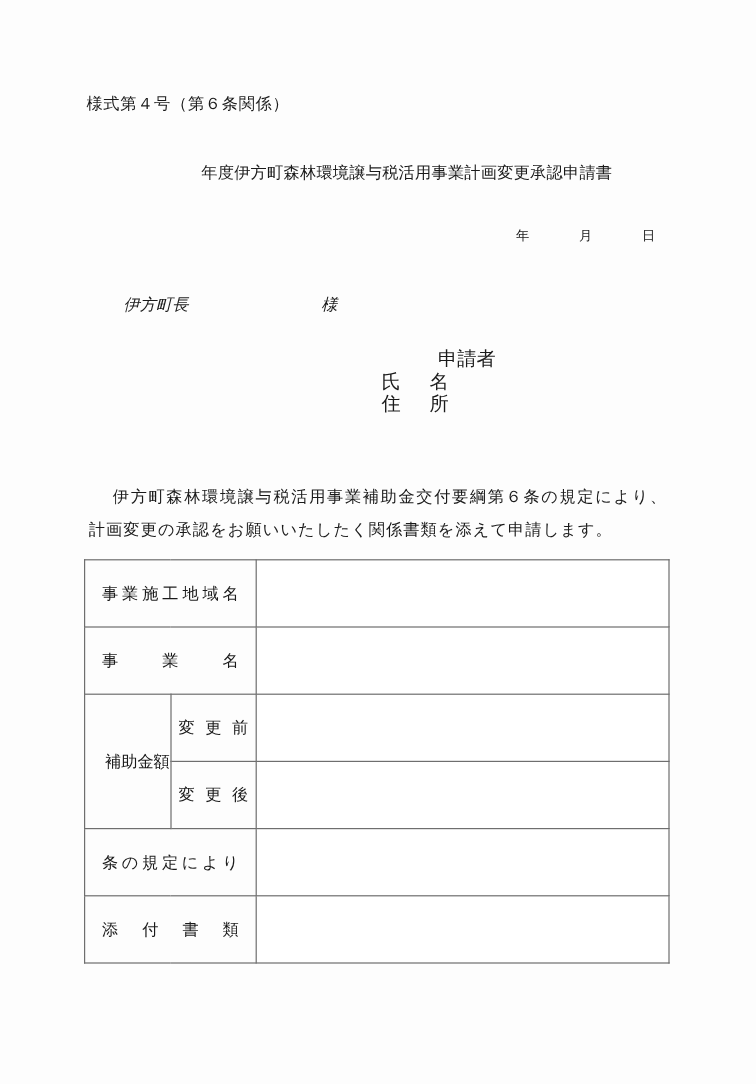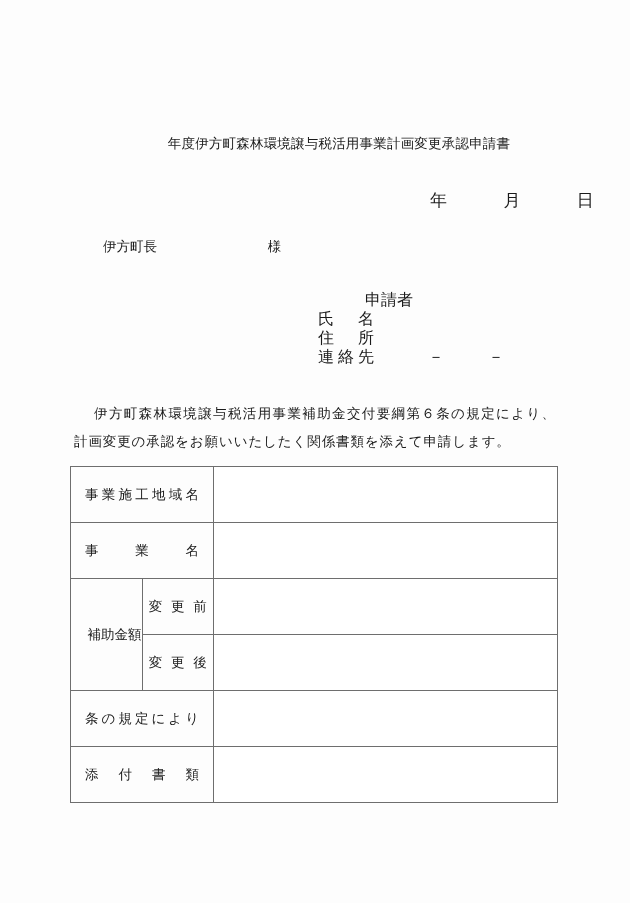--- a/index.html
+++ b/index.html
@@ -44,35 +44,35 @@
     font-size: 13.5px;
     letter-spacing: 0.2px;
     white-space: nowrap;
   }
 
   
   .date-line {
     position: absolute;
     left: 430px;
     top: 189px;
-    font-size: 17px;
-    white-space: nowrap;
-    font-family: Liberation Mono, monospace;
+    font-size: 11px;
+    white-space: nowrap;
   }
   .date-line .seg { display: inline-block; }
   .date-line .gap-a { display: inline-block; width: 36px; }
   .date-line .gap-b { display: inline-block; width: 36px; }
 
   
   .addressee {
     position: absolute;
     left: 103px;
-    top: 238px;
-    font-size: 13.5px;
-    white-space: nowrap;
+    top: 245px;
+    font-size: 13.5px;
+    white-space: nowrap;
+    font-style: italic;
   }
   .addressee .gap { display: inline-block; width: 104px; }
 
   
   .applicant {
     position: absolute;
     left: 318px;
     top: 290px;
     font-size: 16px;
     line-height: 19px;
@@ -157,20 +157,21 @@
   .plain-center {
     display: block;
     text-align: right;
   }
 </style>
 </head>
 <body>
 
 <div class="page">
 
+  <div class="form-number">様式第４号（第６条関係）</div>
 
   <div class="doc-title">年度伊方町森林環境譲与税活用事業計画変更承認申請書</div>
 
   <div class="date-line">
     <span class="seg">年</span>
     <span class="gap-a"></span>
     <span class="seg">月</span>
     <span class="gap-b"></span>
     <span class="seg">日</span>
   </div>
@@ -182,25 +183,20 @@
   </div>
 
   <div class="applicant">
     <div class="applicant-row applicant-heading">申請者</div>
     <div class="applicant-row">
       <span class="lbl-spaced">氏名</span>
     </div>
     <div class="applicant-row">
       <span class="lbl-spaced">住所</span>
     </div>
-    <div class="applicant-row">
-      <span class="lbl-spaced">連絡先</span>
-      <span class="dash-a">－</span>
-      <span class="dash-b">－</span>
-    </div>
   </div>
 
   <div class="body-text">伊方町森林環境譲与税活用事業補助金交付要綱第６条の規定により、計画変更の承認をお願いいたしたく関係書類を添えて申請します。</div>
 
   <table class="form-table">
     <tbody>
       <tr>
         <td class="cell-label" colspan="2">
           <span class="spread">事業施工地域名</span>
         </td>

